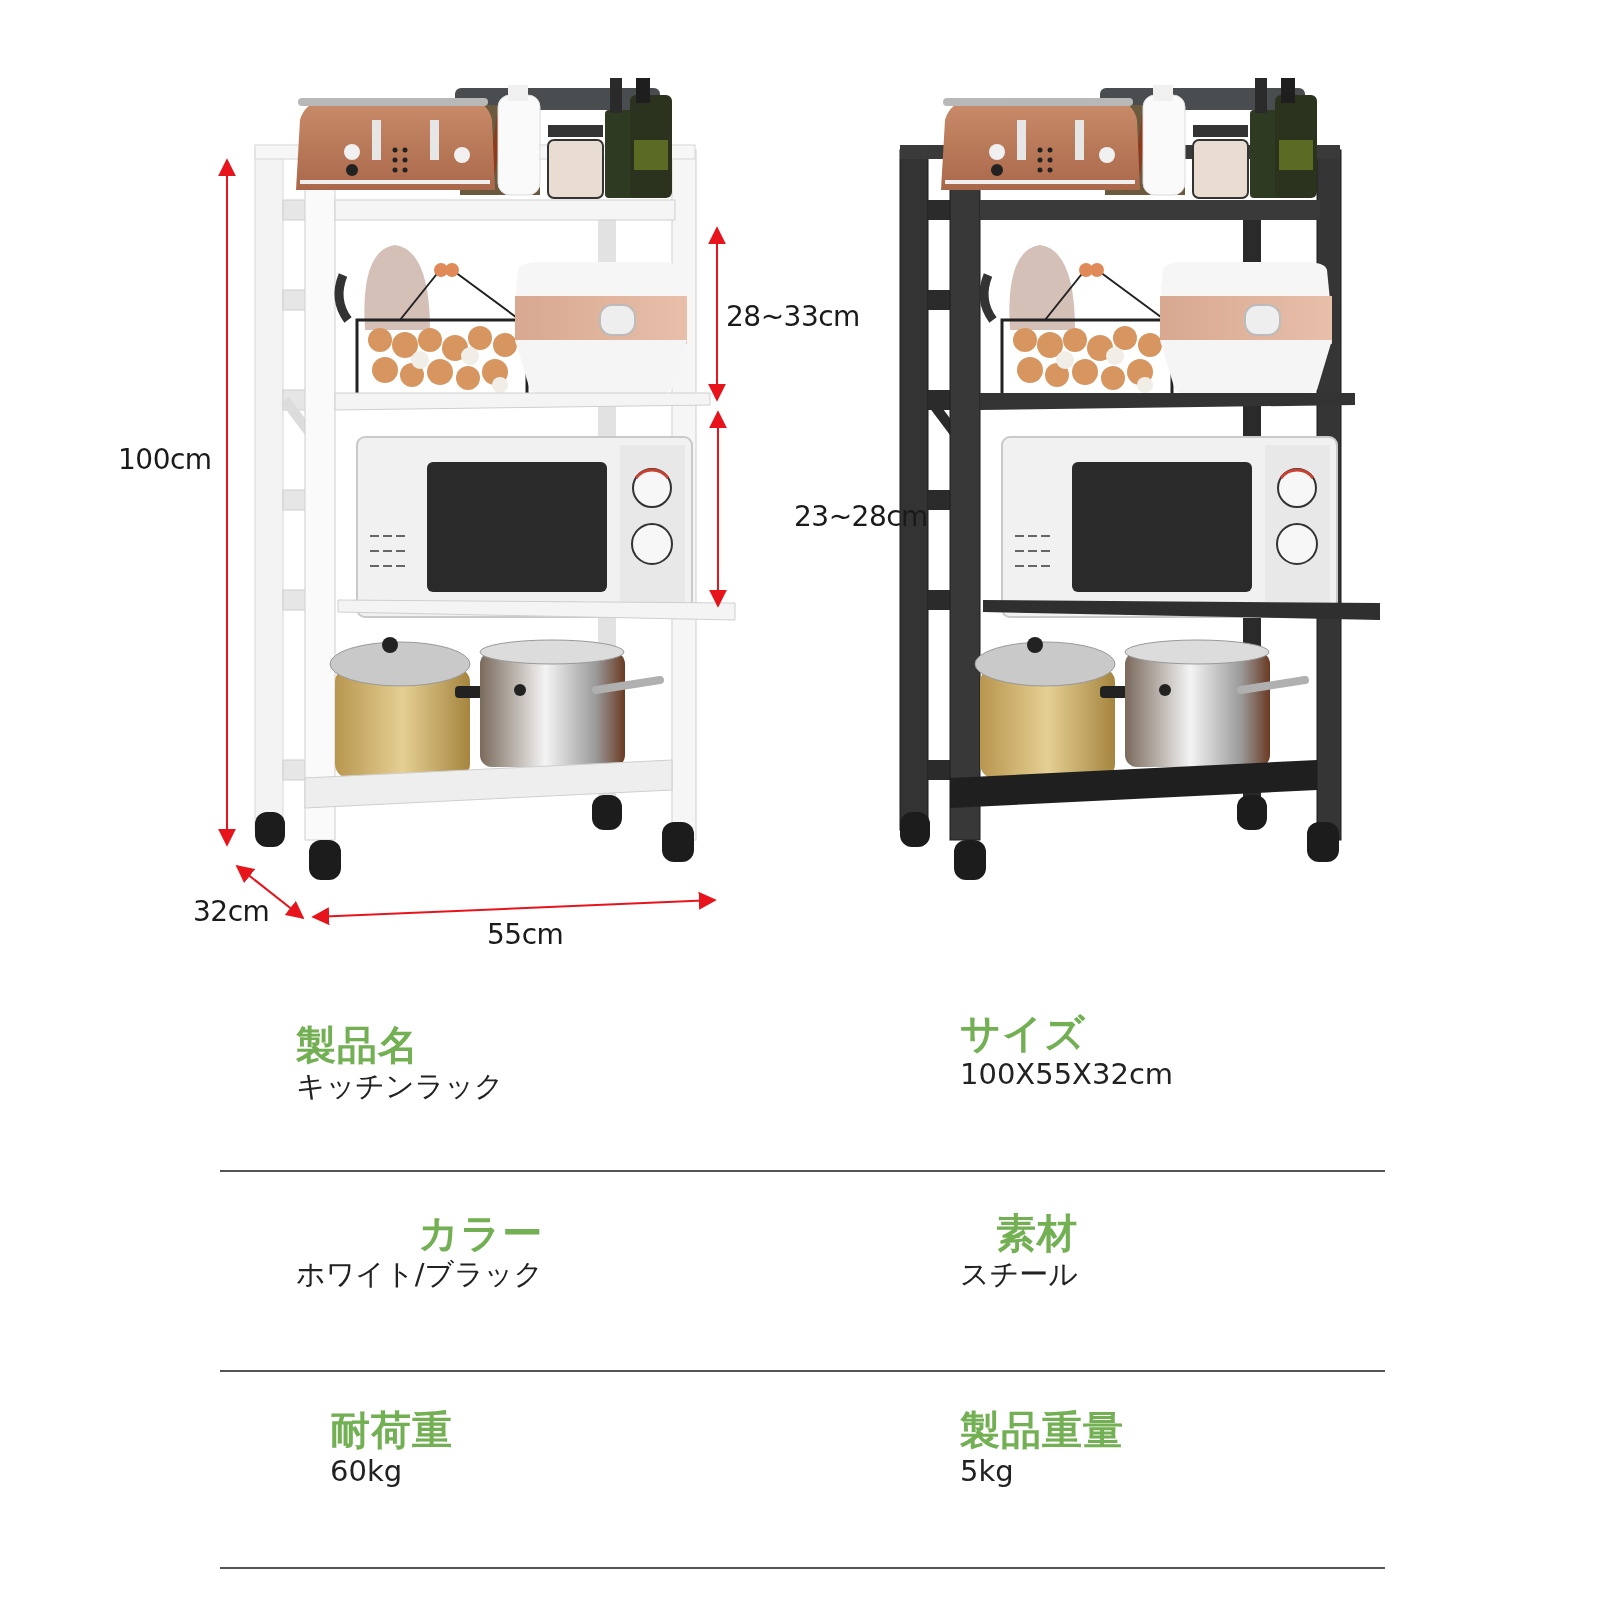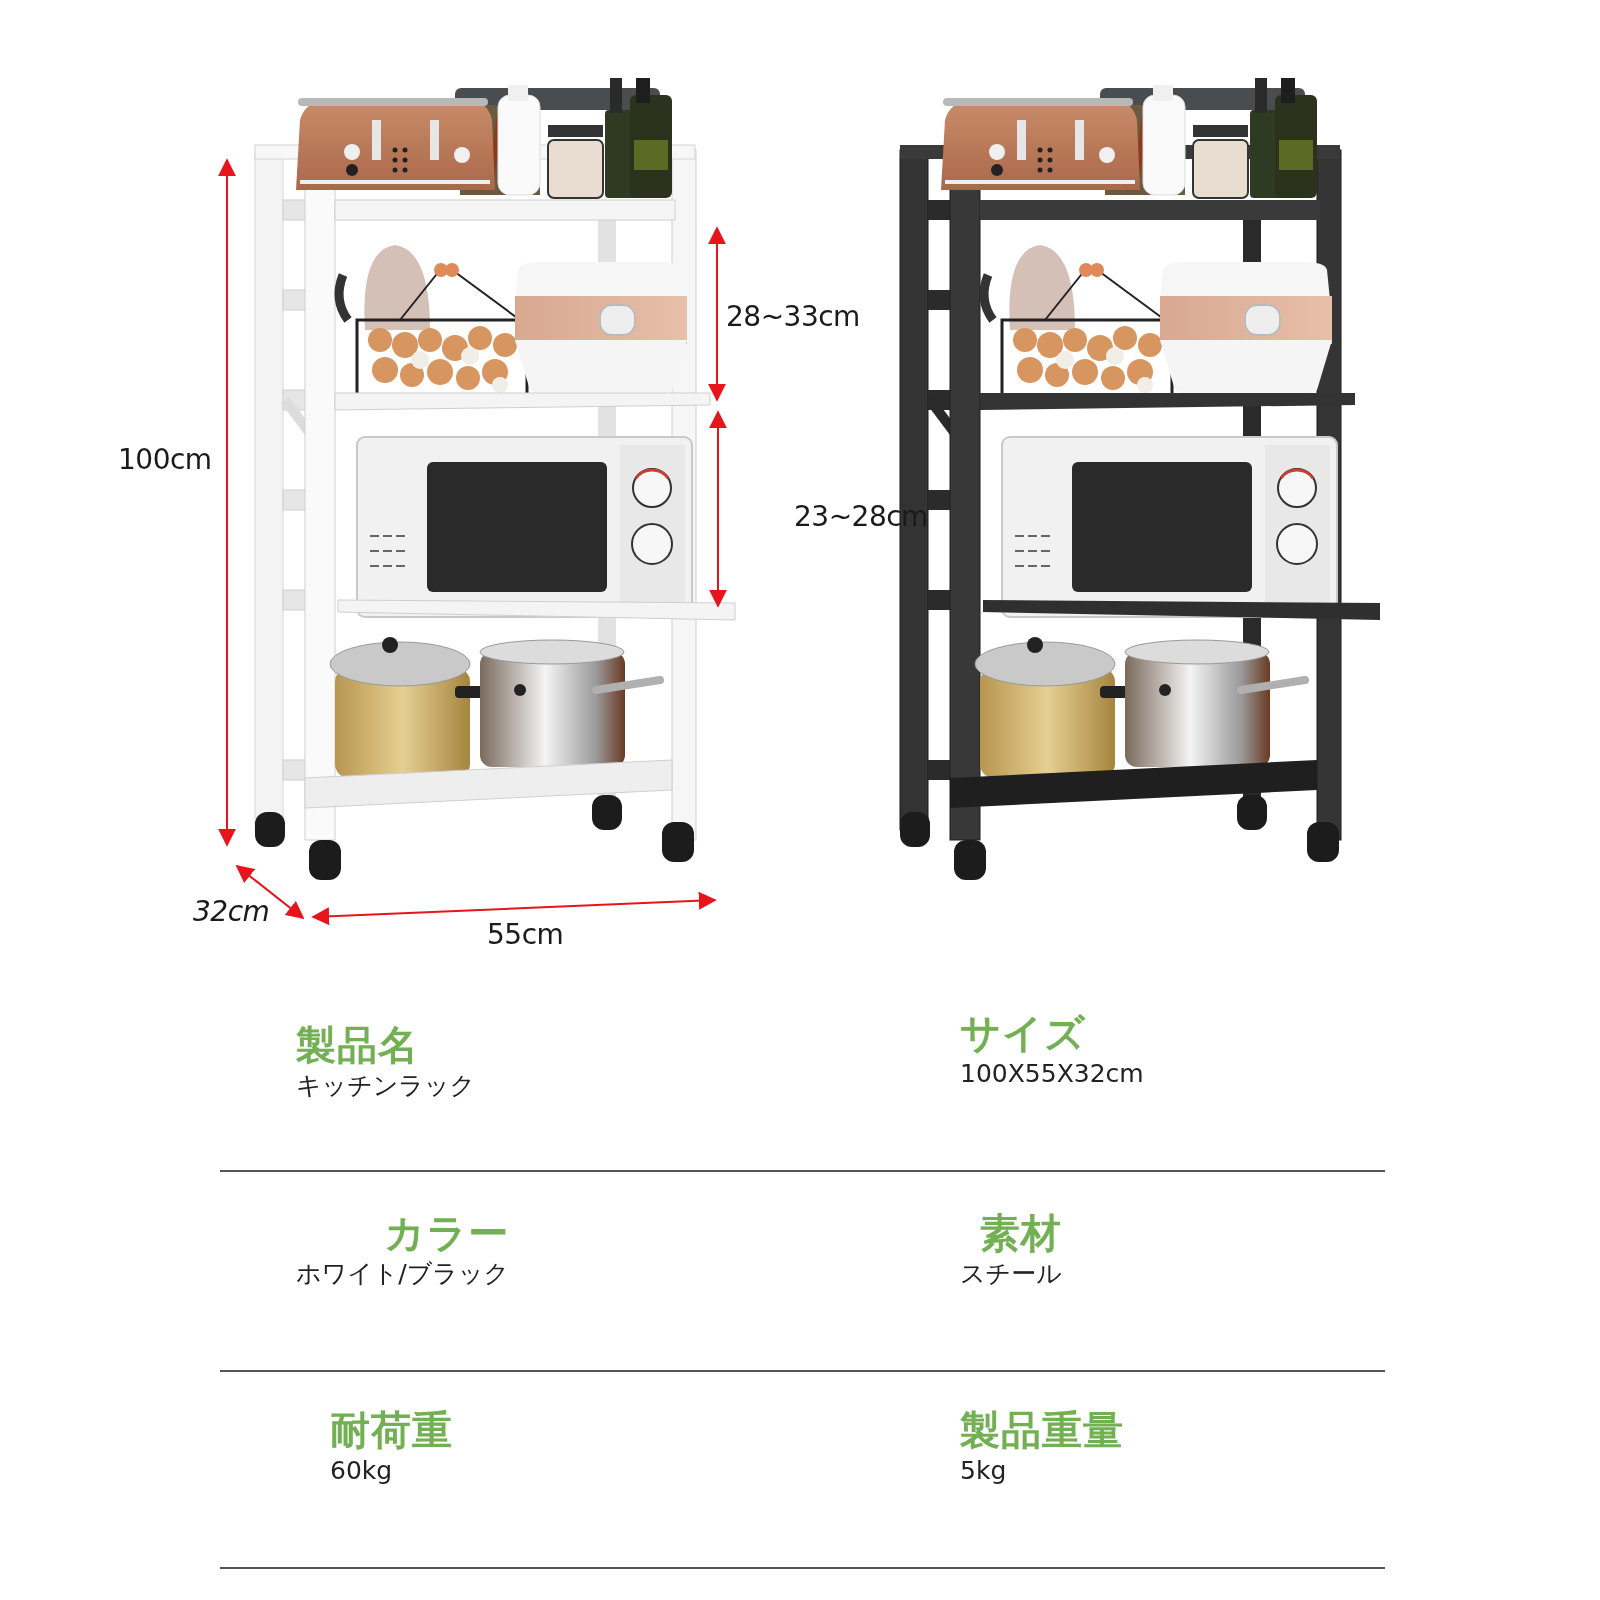--- a/index.html
+++ b/index.html
@@ -6,21 +6,21 @@
   html, body { width: 1600px; height: 1600px; background: #ffffff; overflow: hidden; }
   body { position: relative; font-family: "DejaVu Sans", "Liberation Sans", sans-serif; color: #222; }
 
   .illustration { position: absolute; left: 0; top: 0; width: 1600px; height: 960px; }
   .dim-label { position: absolute; font-size: 28px; color: #1a1a1a; white-space: nowrap; letter-spacing: -0.5px; }
 
   .specs { position: absolute; left: 0; top: 960px; width: 1600px; height: 640px; }
   .spec-row { position: absolute; left: 220px; width: 1165px; border-bottom: 2px solid #555; }
   .spec-cell { position: absolute; }
   .spec-label { display: block; font-size: 40px; font-weight: bold; color: #72b053; line-height: 46px; letter-spacing: 1px; }
-  .spec-value { display: block; font-size: 25px; color: #222; line-height: 36px; margin-top: 0px; }
+  .spec-value { display: block; font-size: 29px; color: #222; line-height: 36px; margin-top: 0px; }
 </style>
 </head>
 <body>
 
 <div class="illustration">
 
   <svg width="1600" height="960" viewBox="0 0 1600 960" xmlns="http://www.w3.org/2000/svg">
     <defs>
       <marker id="arr" viewBox="0 0 10 10" refX="9" refY="5" markerWidth="9" markerHeight="9" orient="auto-start-reverse">
         <path d="M0,0 L10,5 L0,10 z" fill="#e8141b"></path>
@@ -208,21 +208,21 @@
       <line x1="717" y1="228" x2="717" y2="400" marker-start="url(#arr)" marker-end="url(#arr)"></line>
       <line x1="718" y1="412" x2="718" y2="606" marker-start="url(#arr)" marker-end="url(#arr)"></line>
       <line x1="237" y1="866" x2="303" y2="918" marker-start="url(#arr)" marker-end="url(#arr)"></line>
       <line x1="313" y1="917" x2="715" y2="900" marker-start="url(#arr)" marker-end="url(#arr)"></line>
     </g>
   </svg>
 
   <span class="dim-label" style="left:118px; top:443px;">100cm</span>
   <span class="dim-label" style="left:726px; top:300px;">28~33cm</span>
   <span class="dim-label" style="left:766px; top:500px;margin-left:28px;">23~28cm</span>
-  <span class="dim-label" style="left:193px; top:895px;font-style:italic;">32cm</span>
+  <span class="dim-label" style="left:193px; top:895px;">32cm</span>
   <span class="dim-label" style="left:487px; top:918px;">55cm</span>
 </div>
 
 <div class="specs">
 
   <div class="spec-row" style="top:50px; height:162px;">
     <div class="spec-cell" style="left:76px; top:12px;">
       <span class="spec-label">製品名</span>
       <span class="spec-value">キッチンラック</span>
     </div>

